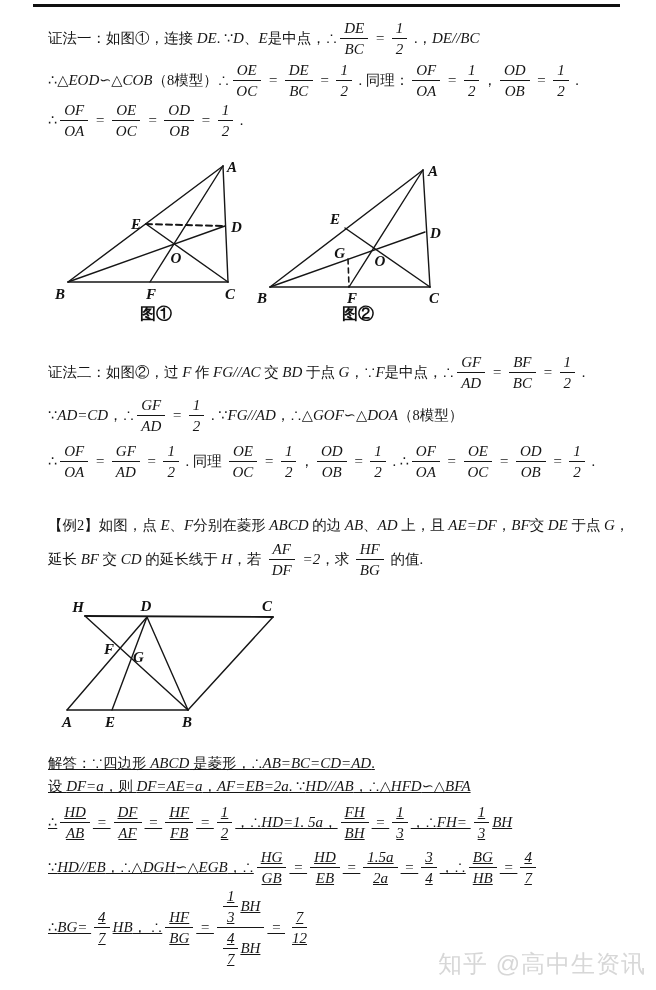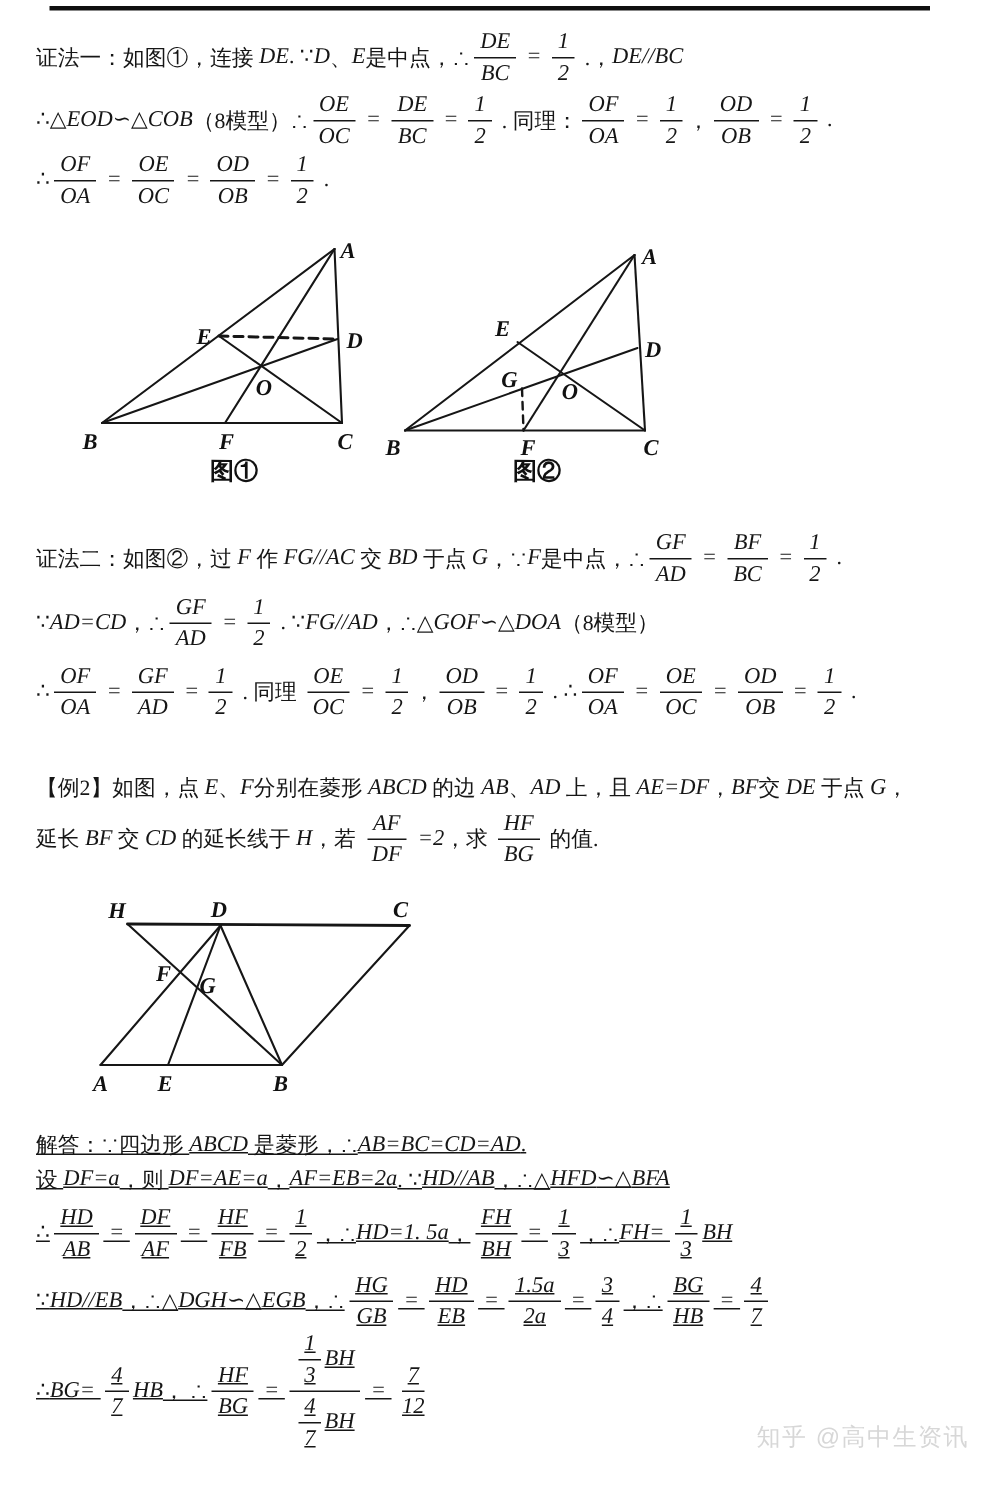--- a/index.html
+++ b/index.html
@@ -2,21 +2,21 @@
 <html><head>
 <meta charset="utf-8">
 <style>
   html,body{margin:0;padding:0;}
   body{
     width:656px;height:990px;position:relative;background:#ffffff;
     font-family:"Liberation Serif","DejaVu Serif",serif;color:#161616;
     overflow:hidden;
   }
   .rule-top{position:absolute;left:33px;top:4px;width:587px;height:3px;background:#101010;}
-  .block{position:absolute;left:24px;width:600px;}
+  .block{position:absolute;left:48px;width:600px;}
   .line{display:flex;align-items:center;flex-wrap:nowrap;white-space:pre;}.h26{height:26px}.h40{height:40px}.h42{height:42px}
   .h44{height:44px}.h46{height:46px}.h76{height:76px}.h22{height:22px}.h25{height:25px}
   .cn{font-family:"Liberation Serif","DejaVu Serif",serif;font-size:14.5px;font-style:normal;}
   .mi{font-family:"Liberation Serif","DejaVu Serif",serif;font-size:15px;font-style:italic;}
   .frac{
     display:inline-flex;flex-direction:column;align-items:center;
     margin:0 3px;font-style:italic;font-size:14px;line-height:1.2;
   }
   .frac .num{display:flex;align-items:center;justify-content:center;border-bottom:1.3px solid #161616;padding:0 4px 1px 4px;}
   .frac .den{display:flex;align-items:center;justify-content:center;padding:1px 4px 0 4px;}
@@ -24,21 +24,21 @@
   svg{position:absolute;overflow:visible;}
   svg line{stroke:#161616;stroke-width:1.4;stroke-linecap:round;}
   svg line.thick{stroke-width:1.9;}
   svg line.dashed{stroke-dasharray:6,4;stroke-width:2;}
   svg line.dashed-thin{stroke-dasharray:5,4;stroke-width:1.6;}
   .vlabel{font-family:"Liberation Serif","DejaVu Serif",serif;font-style:italic;font-weight:bold;font-size:15px;fill:#111;}
   .fig-caption{font-family:"Liberation Serif","DejaVu Serif",serif;font-style:normal;font-weight:bold;font-size:16px;fill:#111;}
   .watermark{
     position:absolute;right:10px;top:948px;
     font-family:"Liberation Sans","DejaVu Sans",sans-serif;
-    font-size:16px;color:#d7d7d7;letter-spacing:1px;
+    font-size:24px;color:#d7d7d7;letter-spacing:1px;
   }
 </style>
 </head>
 <body>
 
 <div class="page">
 
   <div class="rule-top"></div>
 
   <div class="block" style="top:16px;">

